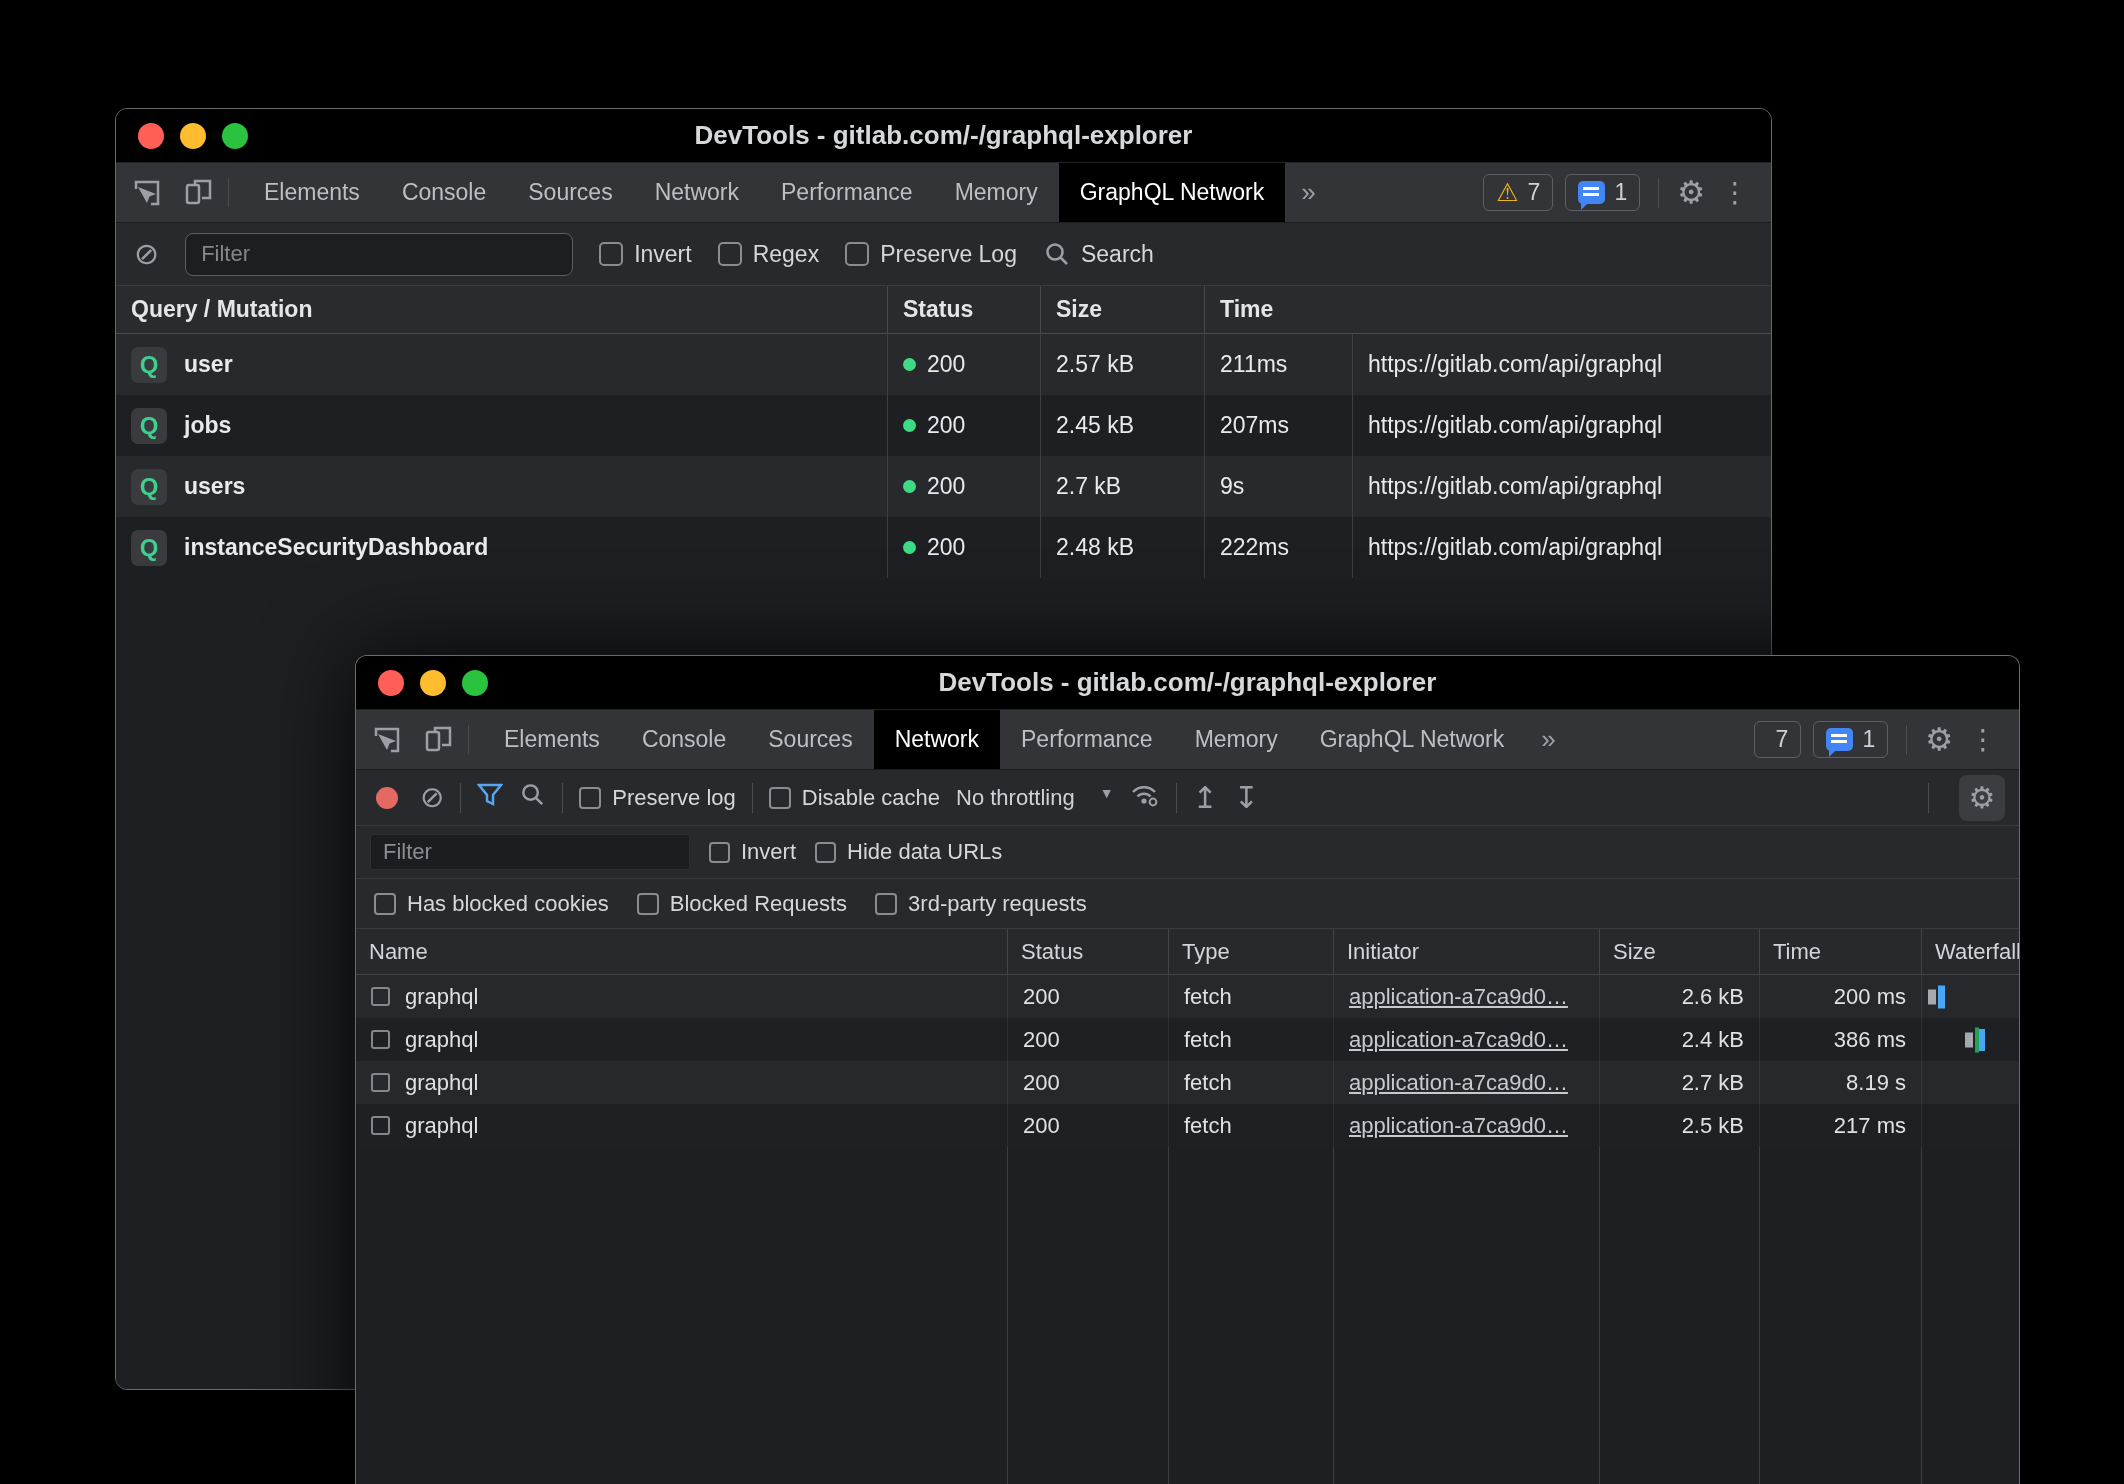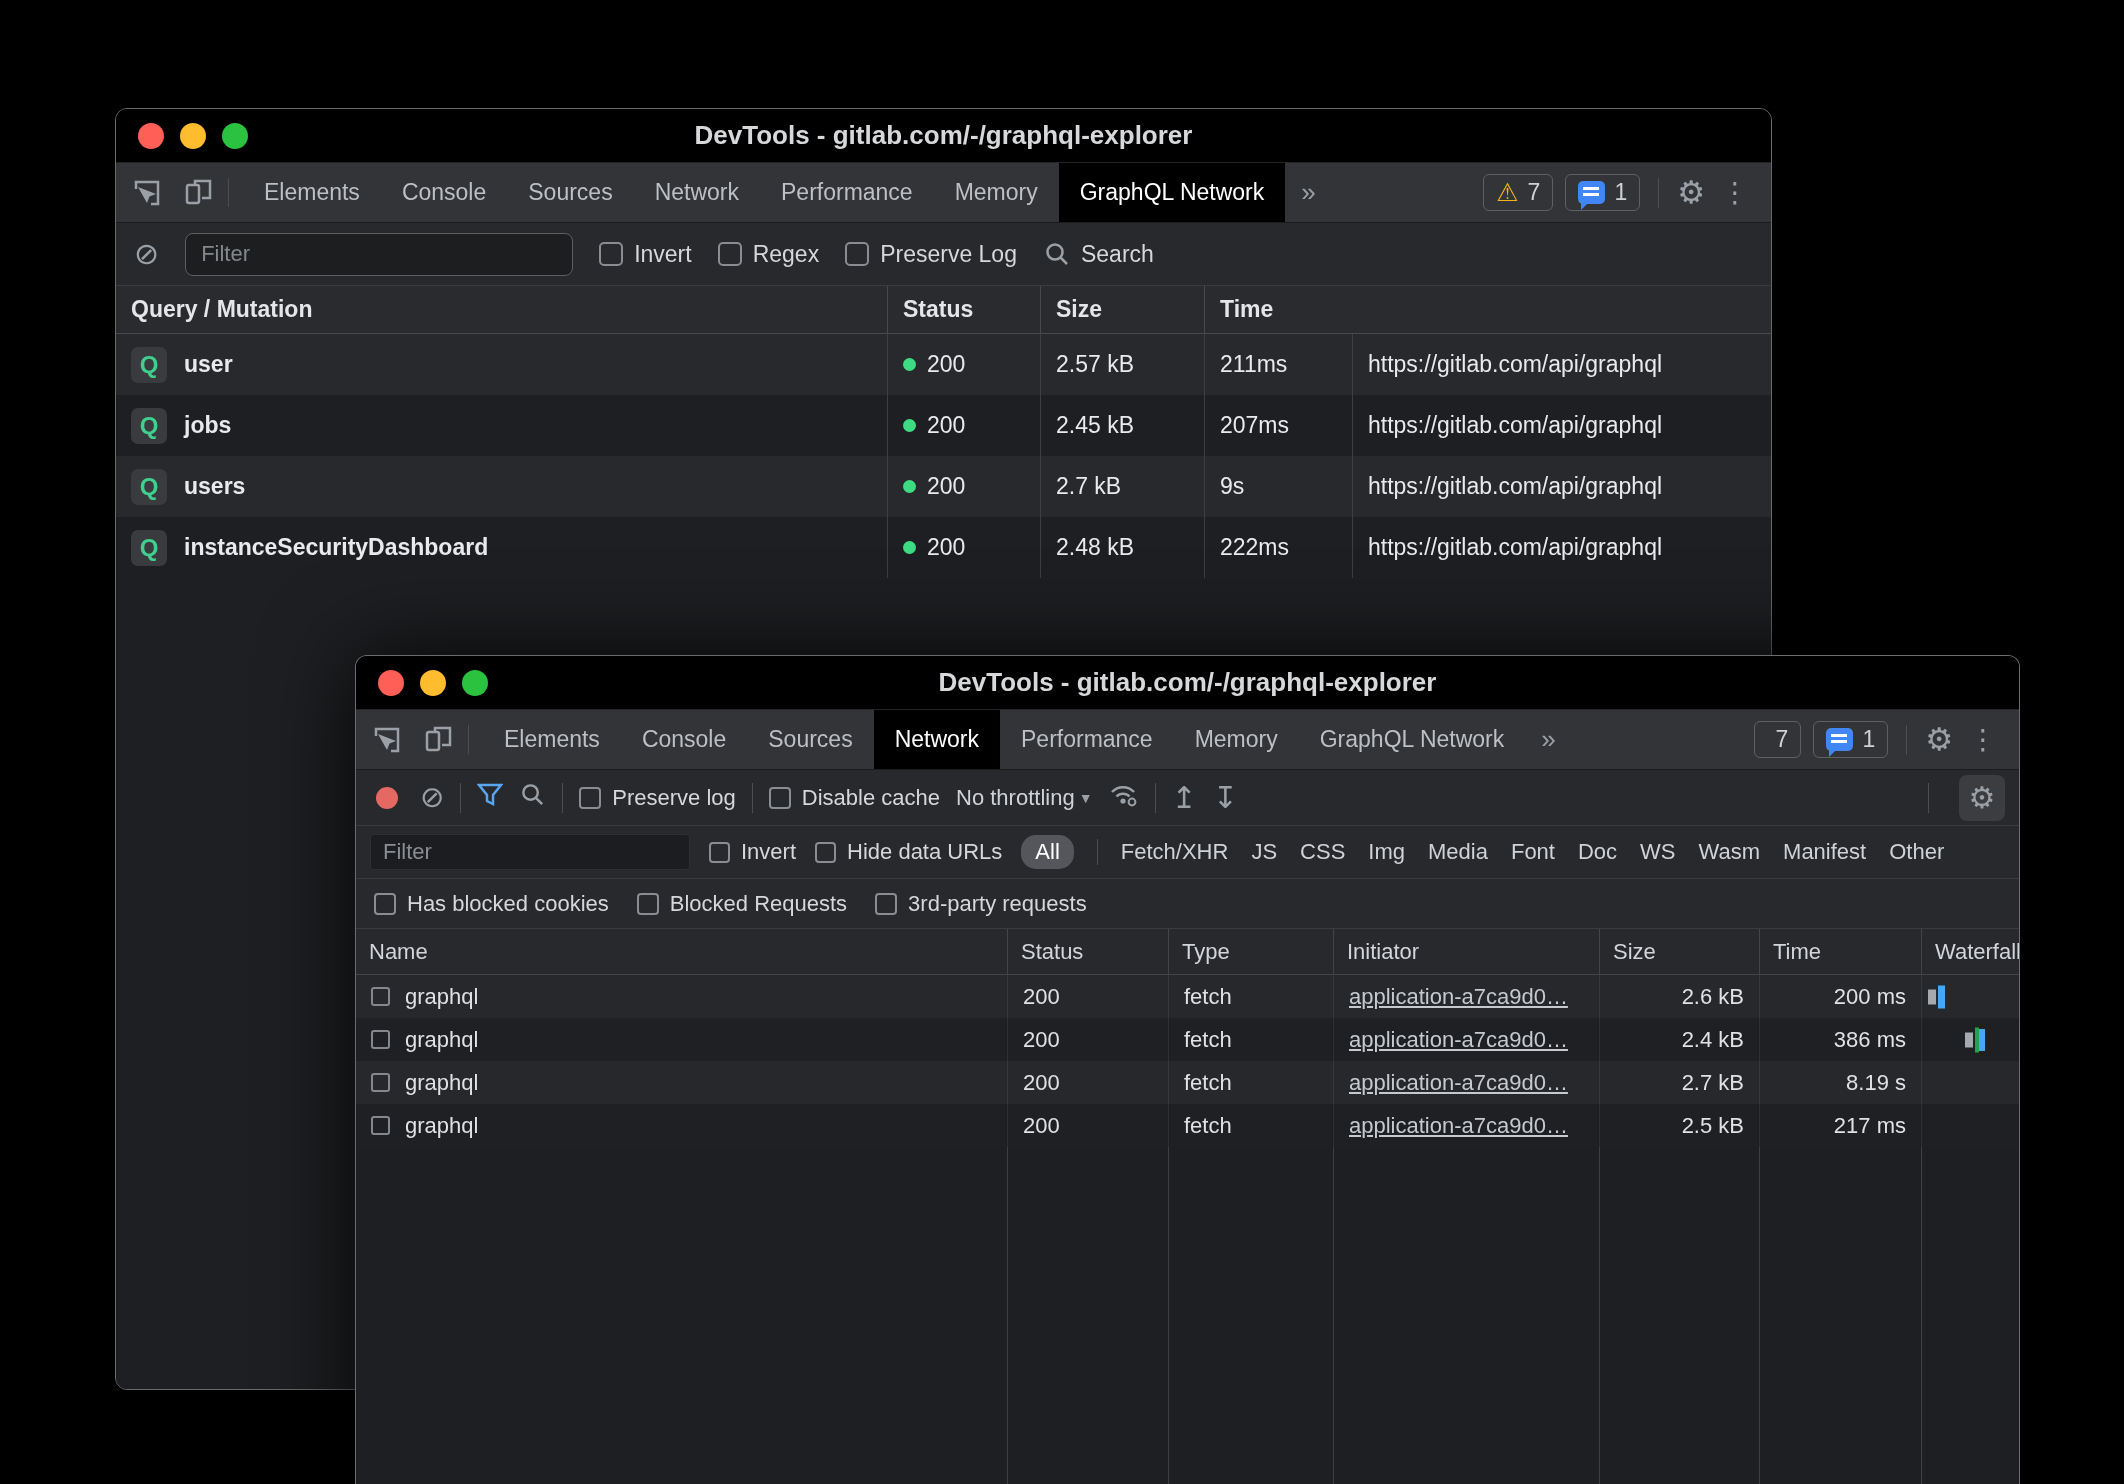--- a/index.html
+++ b/index.html
@@ -69,21 +69,21 @@
     font-weight:700; font-size:24px; display:flex; align-items:center; justify-content:center; margin-right:17px; flex:none; }
   .row-name { font-weight:700; }
   .status-dot { width:13px; height:13px; border-radius:50%; background:#3ddc84; margin-right:11px; flex:none; }
 
   
   .net-toolbar { height:56px; padding:0 14px; gap:16px; font-size:22px; }
   .net-toolbar .cb { width:22px; height:22px; border-radius:4px; }
   .rec { width:22px; height:22px; border-radius:50%; background:#e46962; margin:0 6px; flex:none; }
   .funnel { color:#58a6f0; }
   .ndiv { width:1px; height:30px; background:#4b4d50; flex:none; }
-  .throttle { display:flex; align-items:center; gap:4px; color:#cfd2d6; }
+  .throttle { display:flex; gap:25px; color:#cfd2d6; }
   .throttle .arrow { font-size:14px; color:#9aa0a6; }
   .gear-box { margin-left:14px; width:46px; height:46px; background:#3b3d40; border-radius:8px;
     display:flex; align-items:center; justify-content:center; flex:none; }
   .spacer { flex:1; }
 
   .net-filterbar { height:53px; padding:0 14px; gap:19px; font-size:22px; }
   .net-filterbar .cb { width:21px; height:21px; border-radius:4px; }
   #fw-filter-input { width:320px; height:36px; background:#1c1d20; border:1px solid #2e2f32;
     border-radius:4px; color:#e8eaed; font-size:22px; padding:0 12px; outline:none;
     font-family:"Liberation Sans","DejaVu Sans",sans-serif; }
@@ -352,35 +352,20 @@
   <div class="toolbar net-filterbar">
     <input id="fw-filter-input" placeholder="Filter" style="">
     <span class="cb-label">
       <span class="cb"></span>
       <span>Invert</span>
     </span>
     <span class="cb-label">
       <span class="cb"></span>
       <span>Hide data URLs</span>
     </span>
-    <div class="types">
-      <span class="type-chip selected">All</span>
-      <div class="ndiv" style="height:26px"></div>
-      <span class="type-chip">Fetch/XHR</span>
-      <span class="type-chip">JS</span>
-      <span class="type-chip">CSS</span>
-      <span class="type-chip">Img</span>
-      <span class="type-chip">Media</span>
-      <span class="type-chip">Font</span>
-      <span class="type-chip">Doc</span>
-      <span class="type-chip">WS</span>
-      <span class="type-chip">Wasm</span>
-      <span class="type-chip">Manifest</span>
-      <span class="type-chip">Other</span>
-    </div>
   </div>
 
   <div class="toolbar req-filterbar">
     <span class="cb-label">
       <span class="cb"></span>
       <span>Has blocked cookies</span>
     </span>
     <span class="cb-label">
       <span class="cb"></span>
       <span>Blocked Requests</span>

